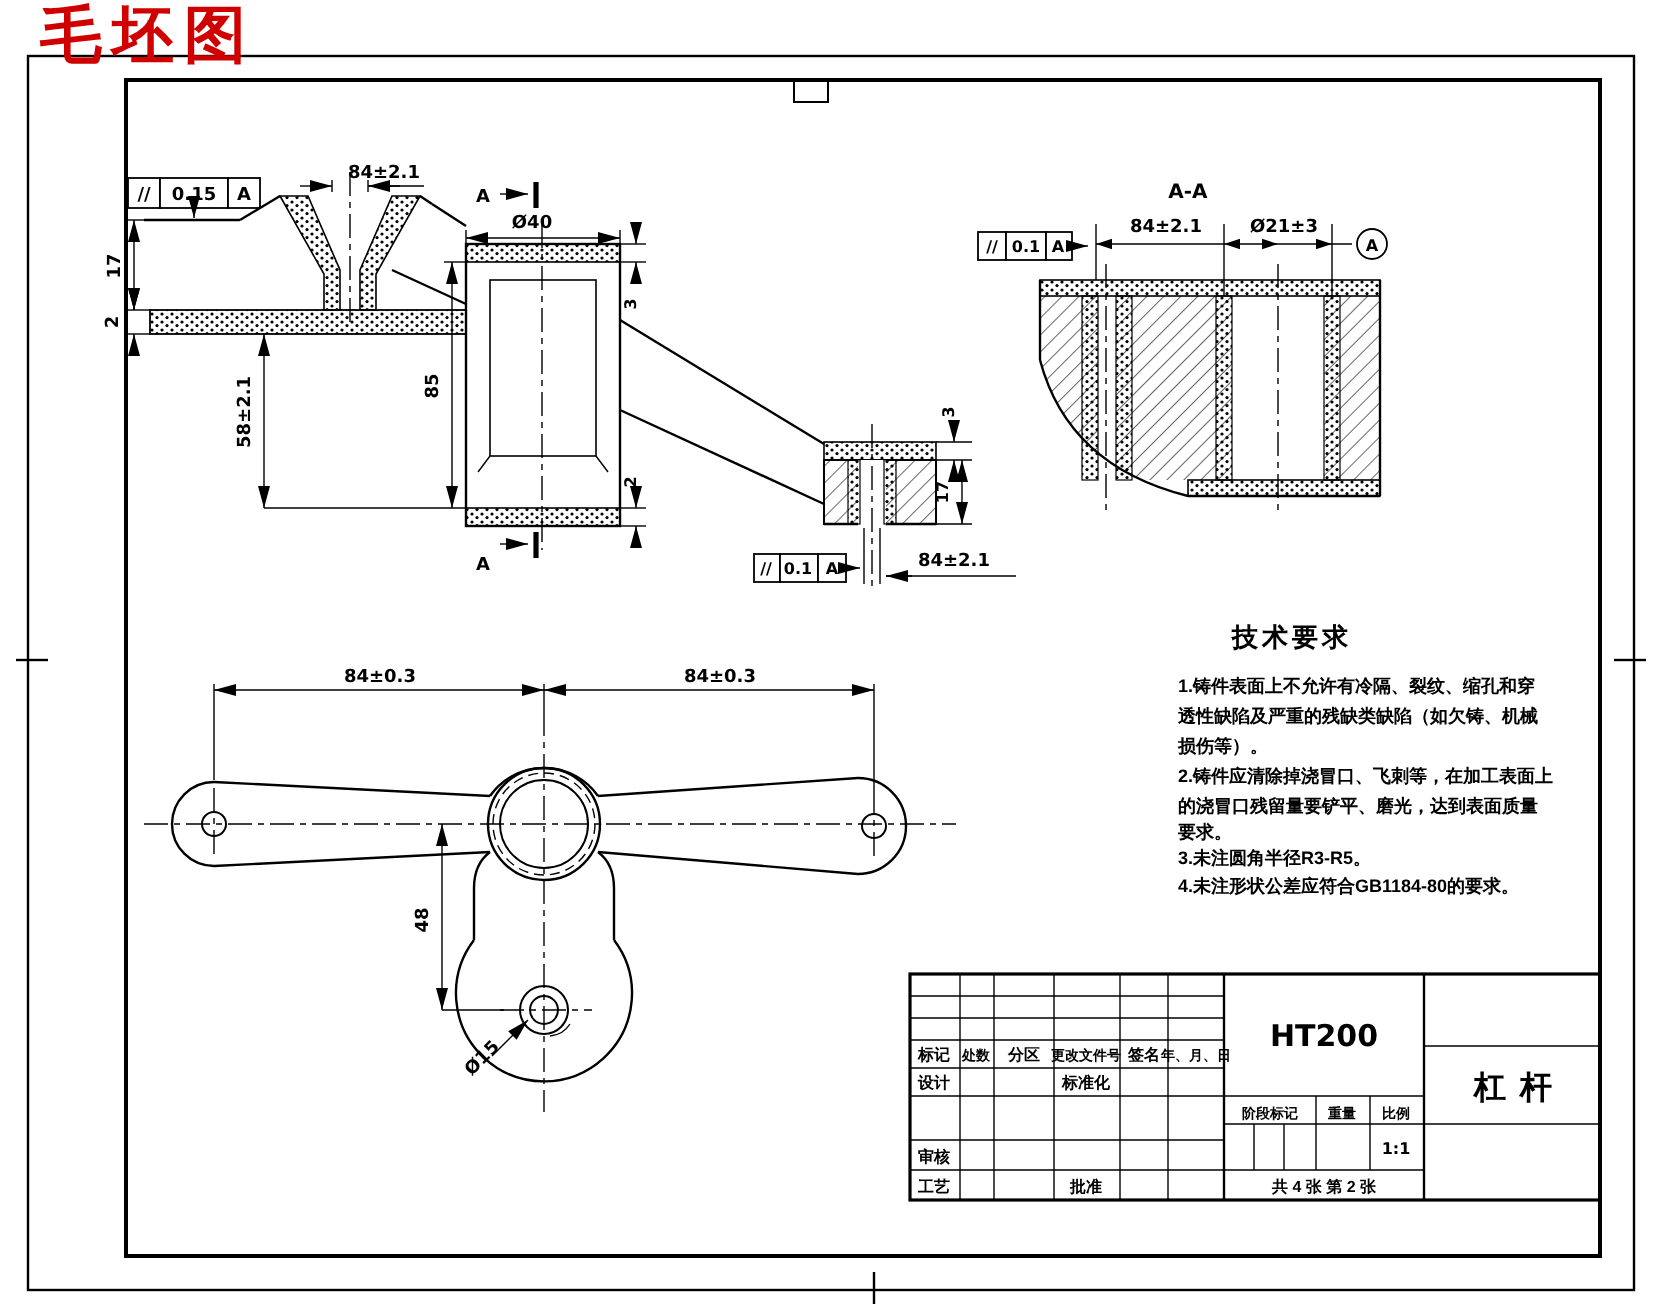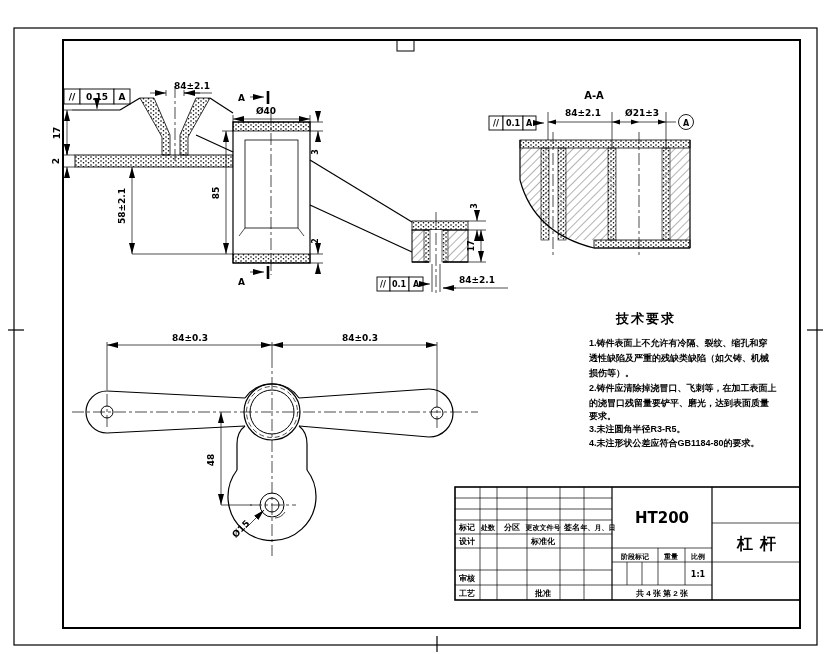--- a/index.html
+++ b/index.html
@@ -327,13 +327,14 @@
     <text x="662" y="523" class="d15" text-anchor="middle">HT200</text>
     <text x="760" y="549" class="d16 cn" text-anchor="middle">杠杆</text>
     <text x="635" y="559" class="d7 cn" text-anchor="middle">阶段标记</text>
     <text x="671" y="559" class="d7 cn" text-anchor="middle">重量</text>
     <text x="698" y="559" class="d7 cn" text-anchor="middle">比例</text>
     <text x="698" y="577" class="d8" text-anchor="middle">1:1</text>
     <text x="662" y="596" class="d8 cn" text-anchor="middle">共 4 张 第 2 张</text>
   </g>
 </svg>
 
+<div class="blank-title">毛坯图</div>
 </div>
 
 </body></html>

